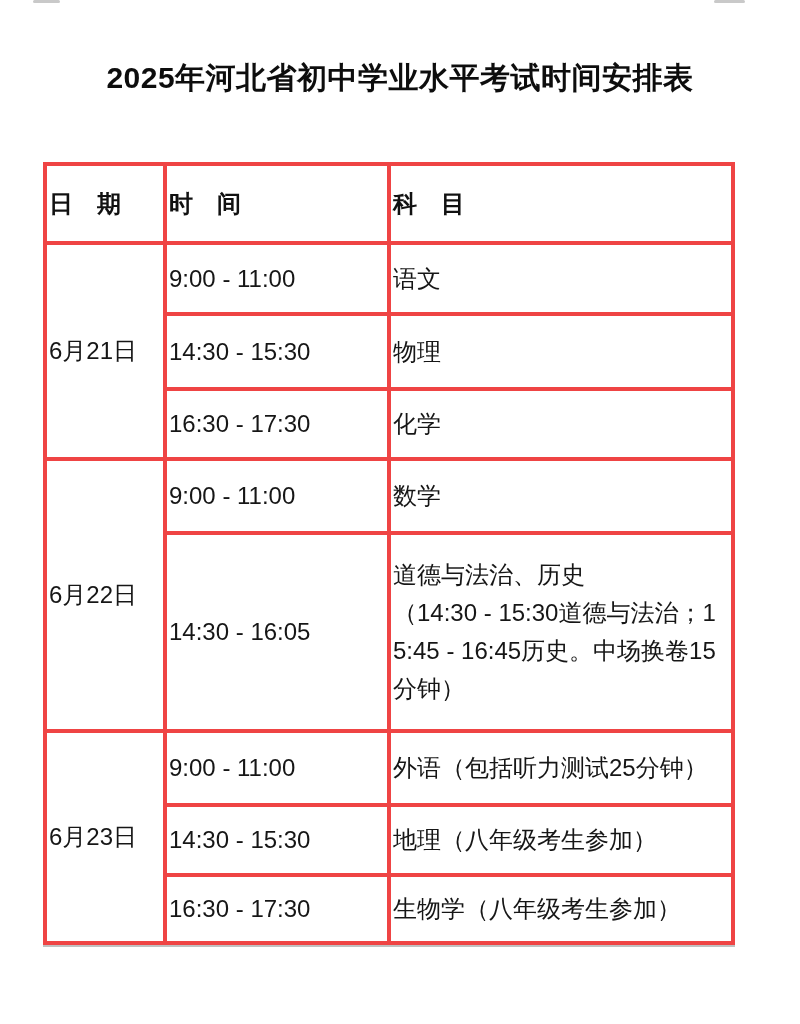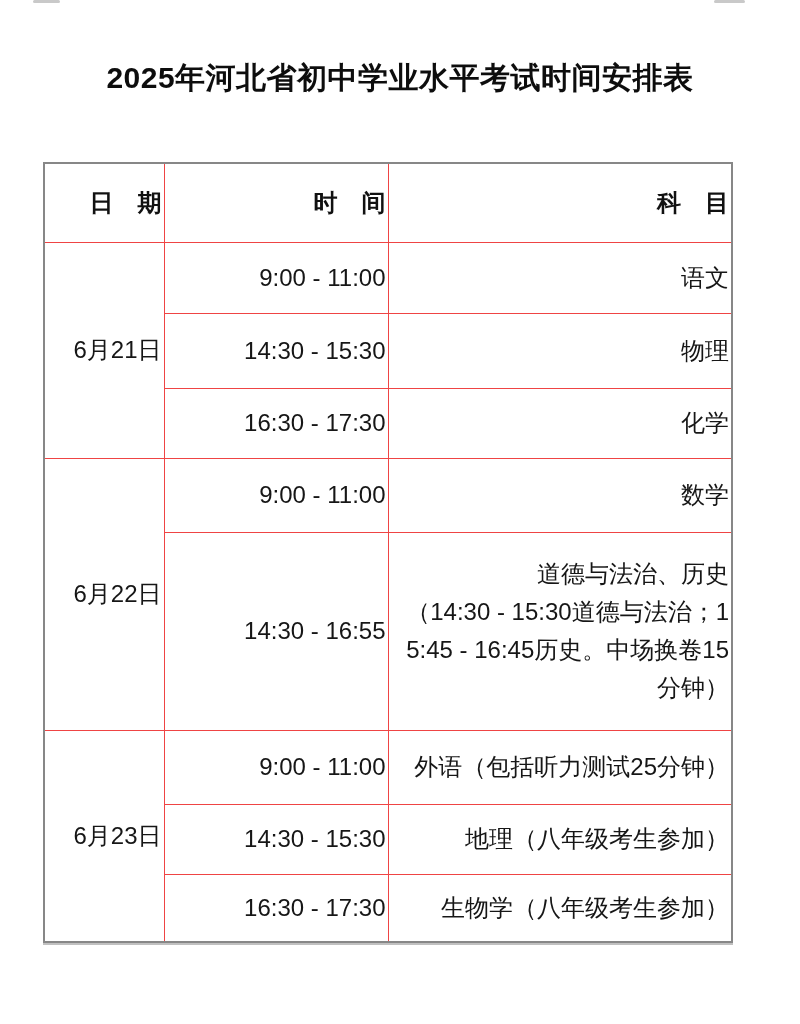--- a/index.html
+++ b/index.html
@@ -44,22 +44,22 @@
     left: 43px;
     top: 162px;
     width: 688px;
     border-collapse: collapse;
     table-layout: fixed;
     border: 2px solid #878787;
     box-shadow: 0 2px 0 rgba(140,140,140,0.55);
   }
   #schedule-table th,
   #schedule-table td {
-    border: 1px solid #ef4444;
-    text-align: right;
+    border: 4px solid #ef4444;
+    text-align: left;
     vertical-align: middle;
     padding: 12px 2px;
     font-size: 24px;
     color: #161616;
     overflow: hidden;
   }
   #schedule-table th {
     font-weight: bold;
     font-size: 24px;
     color: #111111;
@@ -117,21 +117,21 @@
         <td>16:30 - 17:30</td>
         <td>化学</td>
       </tr>
 
       <tr class="row-h74">
         <td rowspan="2">6月22日</td>
         <td>9:00 - 11:00</td>
         <td>数学</td>
       </tr>
       <tr class="row-h198">
-        <td>14:30 - 16:55</td>
+        <td>14:30 - 16:05</td>
         <td class="wrap-cell">道德与法治、历史
 （14:30 - 15:30道德与法治；15:45 - 16:45历史。中场换卷15分钟）</td>
       </tr>
 
       <tr class="row-h74">
         <td rowspan="3">6月23日</td>
         <td>9:00 - 11:00</td>
         <td>外语（包括听力测试25分钟）</td>
       </tr>
       <tr class="row-h70">

